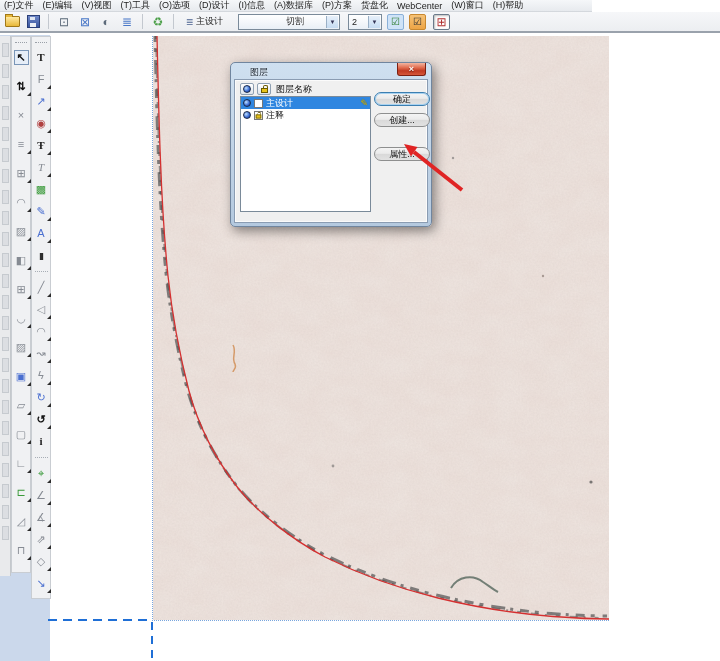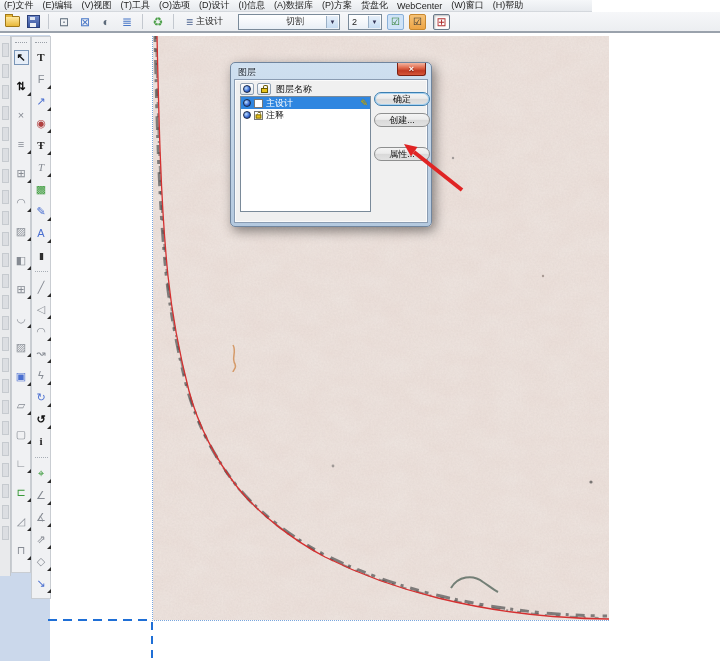--- a/index.html
+++ b/index.html
@@ -77,21 +77,21 @@
     border-left:1px dotted #79a6de;border-bottom:1px dotted #79a6de;box-sizing:content-box;}
   .sheet-dash-h{position:absolute;left:48px;top:619px;width:105px;height:2px;
     background:repeating-linear-gradient(90deg,#1f6fd6 0 9px,transparent 9px 15px);}
   .sheet-dash-v{position:absolute;left:151px;top:622px;width:2px;height:39px;
     background:repeating-linear-gradient(180deg,#1f6fd6 0 8px,transparent 8px 14px);}
 
   
   .dialog{position:absolute;left:230px;top:62px;width:202px;height:165px;
     background:linear-gradient(#cfe0f0,#b4c9df);border:1px solid #70859e;border-radius:5px;
     box-shadow:3px 4px 12px rgba(0,0,0,.45);box-sizing:border-box;z-index:5;}
-  .dlg-titlebar{position:absolute;left:0;top:0;right:0;height:16px;}
+  .dlg-titlebar{position:absolute;left:12px;top:0;right:0;height:16px;}
   .dlg-title{position:absolute;left:7px;top:3px;font-size:9px;color:#16202c;text-shadow:0 0 2px #fff;}
   .dlg-close{position:absolute;right:5px;top:0;width:29px;height:13px;border-radius:0 0 3px 3px;
     background:linear-gradient(#f2b5a0,#e06a4d 40%,#c03a22 65%,#d5573a);
     border:1px solid #7c2012;border-top:none;display:flex;align-items:center;justify-content:center;
     color:#fff;font-size:9px;font-weight:bold;text-shadow:0 1px 1px #701505;box-sizing:border-box;}
   .dlg-body{position:absolute;left:3px;right:3px;top:16px;bottom:3px;background:#f0f0f0;
     border:1px solid #8a9cb2;box-shadow:inset 0 0 0 1px #fbfbfb;}
   .dlg-header-row{position:absolute;left:5px;top:3px;height:12px;display:flex;align-items:center;gap:3px;}
   .hdr-btn{width:14px;height:12px;border:1px solid #8fa0b2;border-radius:2px;
     background:linear-gradient(#ffffff,#dde4ec);display:flex;align-items:center;justify-content:center;box-sizing:border-box;}

